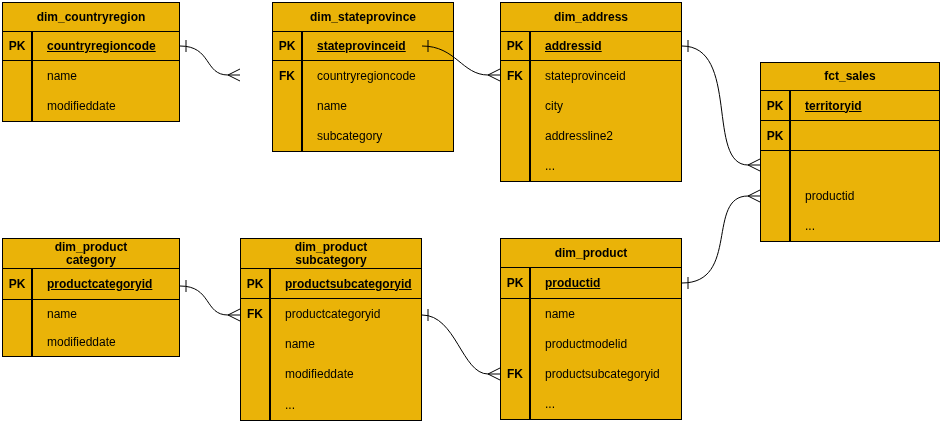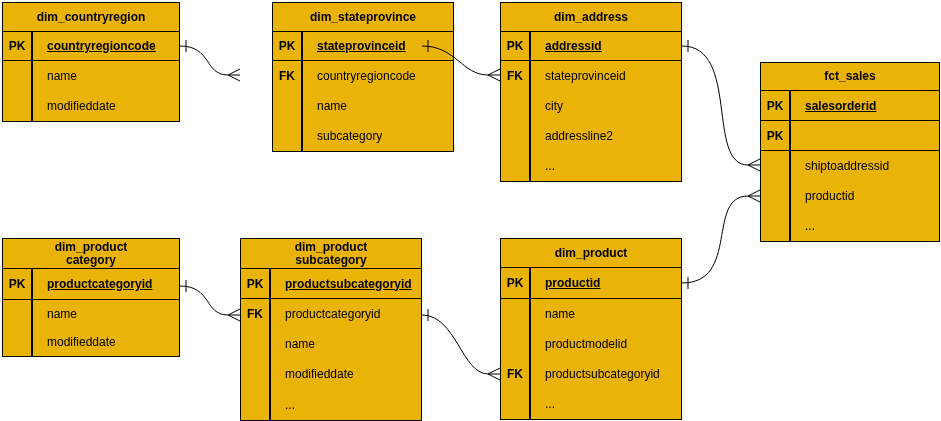--- a/index.html
+++ b/index.html
@@ -95,28 +95,27 @@
     <div class="t-row h30">
       <span class="t-key"></span>
       <span class="t-field">...</span>
     </div>
   </div>
 
   <div class="er-table" style="left:760px; top:62px; width:180px;">
     <div class="t-title h28">fct_sales</div>
     <div class="t-row pkrow h30">
       <span class="t-key">PK</span>
-      <span class="t-field pkfield">salesorderid</span>
+      <span class="t-field pkfield">territoryid</span>
     </div>
     <div class="t-row pkrow h30">
       <span class="t-key">PK</span>
     </div>
     <div class="t-row h30">
       <span class="t-key"></span>
-      <span class="t-field">shiptoaddressid</span>
     </div>
     <div class="t-row h30">
       <span class="t-key"></span>
       <span class="t-field">productid</span>
     </div>
     <div class="t-row h30">
       <span class="t-key"></span>
       <span class="t-field">...</span>
     </div>
   </div>

